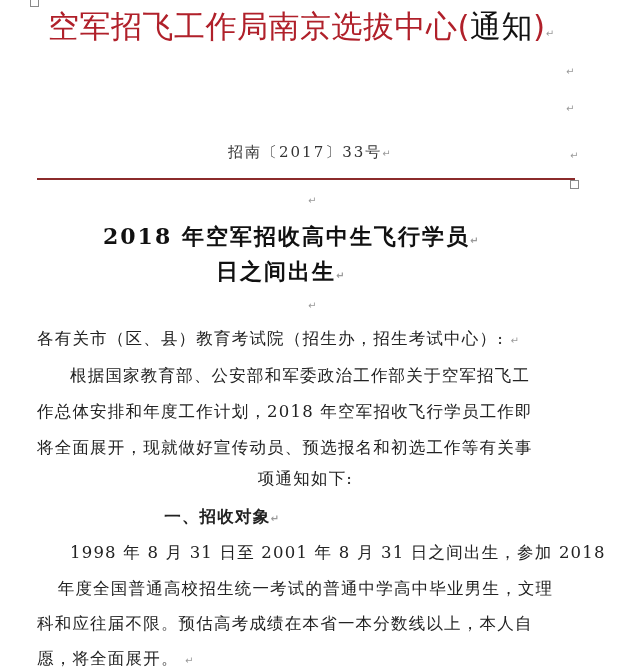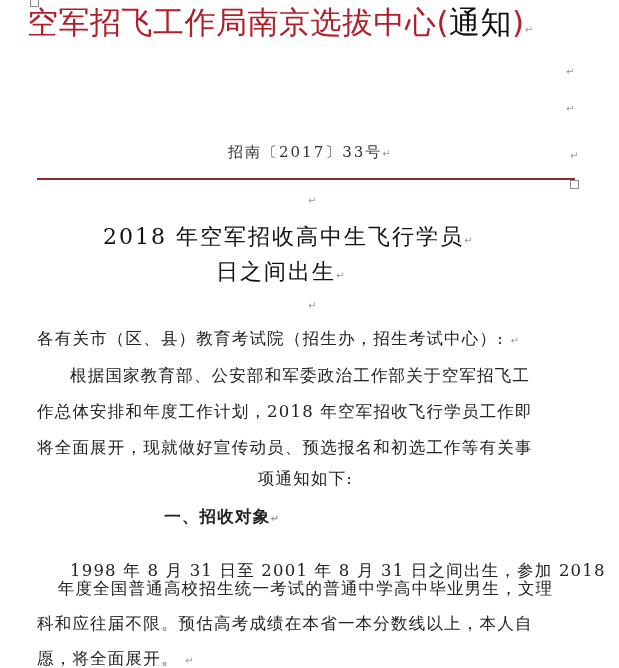--- a/index.html
+++ b/index.html
@@ -1,27 +1,27 @@
 <!DOCTYPE html>
 <html><head>
 <meta charset="utf-8">
 <style>
   html, body { margin:0; padding:0; }
   body { width:619px; height:668px; background:#ffffff; position:relative; overflow:hidden;
          font-family:"DejaVu Serif","Liberation Serif",serif; color:#1a1a1a; }
   .abs { position:absolute; }
   .pm { color:#9a9a9a; font-size:10px; font-family:"DejaVu Sans",sans-serif; }
   .corner-mark { position:absolute; width:7px; height:7px; border:1px solid #8a8a8a; background:#fff; }
-  .banner { left:27px; top:6px; font-family:"DejaVu Sans","Liberation Sans",sans-serif; font-size:31px;
-            letter-spacing:0.5px; white-space:nowrap; line-height:32px; }
+  .banner { left:48px; top:6px; font-family:"DejaVu Sans","Liberation Sans",sans-serif; font-size:31px;
+            letter-spacing:0.5px; white-space:nowrap; line-height:40px; }
   .banner .red { color:#b0202a; }
   .banner .blk { color:#111; }
   .docnum { left:228px; top:143px; font-size:15px; letter-spacing:2px; color:#333; white-space:nowrap; }
   .rule { left:37px; top:178px; width:538px; height:2px; background:#8b2b2b; }
-  .title { font-size:22px; font-weight:normal; color:#111; white-space:nowrap; letter-spacing:2px; }
+  .title { font-size:22px; font-weight:bold; color:#111; white-space:nowrap; letter-spacing:2px; }
   .line { left:37px; width:537px; font-size:16.5px; white-space:nowrap; letter-spacing:1.2px; color:#222; }
   .bold { font-family:"DejaVu Sans","Liberation Sans",sans-serif; font-weight:bold; }
 </style>
 </head>
 <body>
 
 <div>
 
   <span class="corner-mark" style="left:30px;top:-2px;"></span>
 
@@ -57,19 +57,19 @@
 
   <div class="abs line" style="top:365px;padding-left:33px;width:504px;">根据国家教育部、公安部和军委政治工作部关于空军招飞工</div>
   <div class="abs line" style="top:401px;">作总体安排和年度工作计划，2018 年空军招收飞行学员工作即</div>
   <div class="abs line" style="top:437px;">将全面展开，现就做好宣传动员、预选报名和初选工作等有关事</div>
   <div class="abs line" style="top:468px;text-align:center;">项通知如下:</div>
 
   <div class="abs line bold" style="top:506px;left:80px;width:200px;text-align:right;">
     <span>一、招收对象</span><span class="pm">↵</span>
   </div>
 
-  <div class="abs line" style="top:560px;padding-left:33px;width:504px;">1998 年 8 月 31 日至 2001 年 8 月 31 日之间出生，参加 2018</div>
+  <div class="abs line" style="top:542px;padding-left:33px;width:504px;">1998 年 8 月 31 日至 2001 年 8 月 31 日之间出生，参加 2018</div>
   <div class="abs line" style="top:578px;text-align:center;">年度全国普通高校招生统一考试的普通中学高中毕业男生，文理</div>
   <div class="abs line" style="top:613px;">科和应往届不限。预估高考成绩在本省一本分数线以上，本人自</div>
   <div class="abs line" style="top:648px;">
     <span>愿，将全面展开。</span> <span class="pm">↵</span>
   </div>
 </div>
 
 </body></html>

